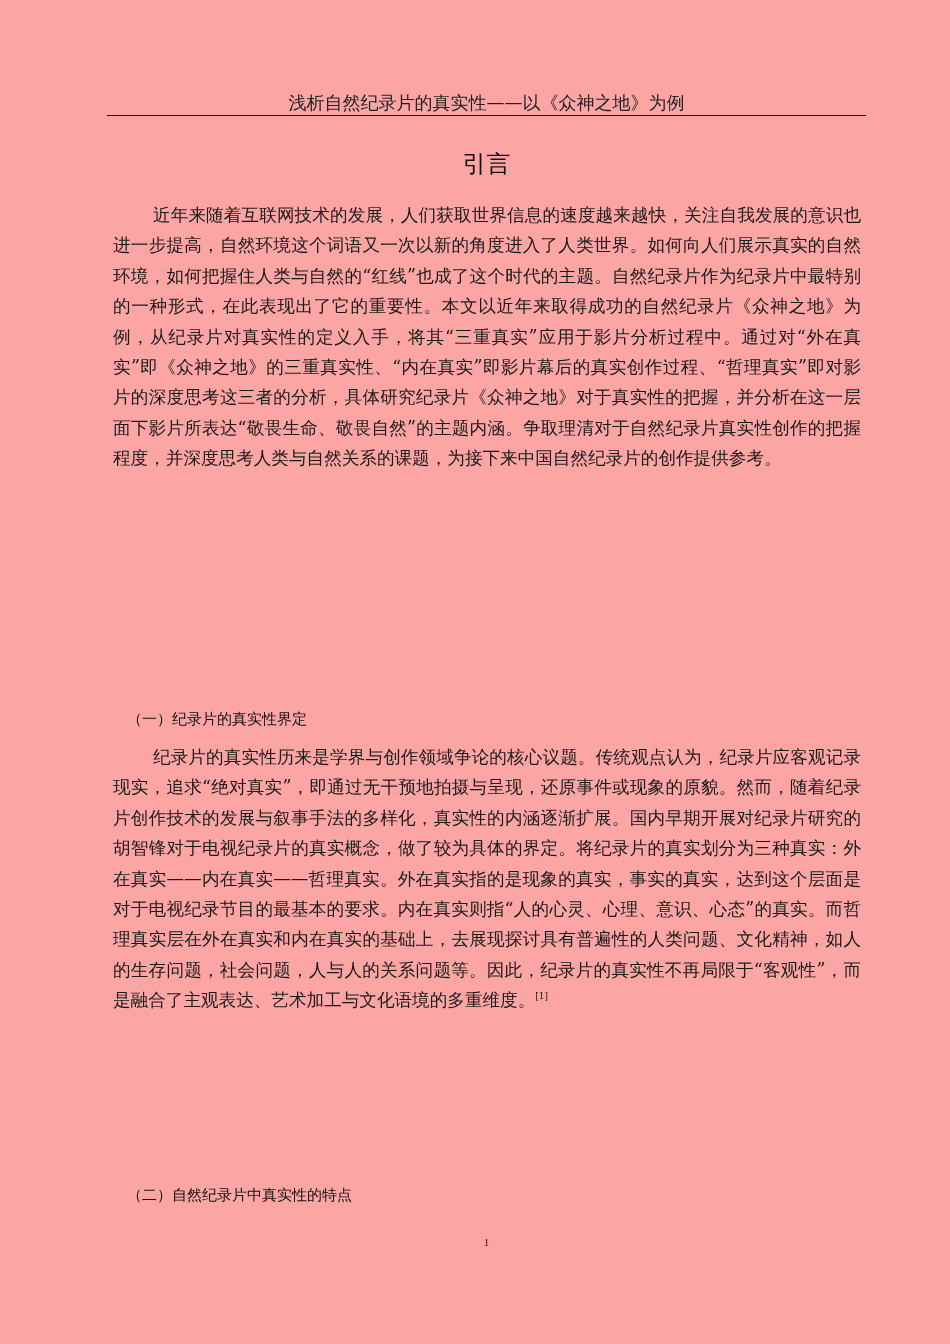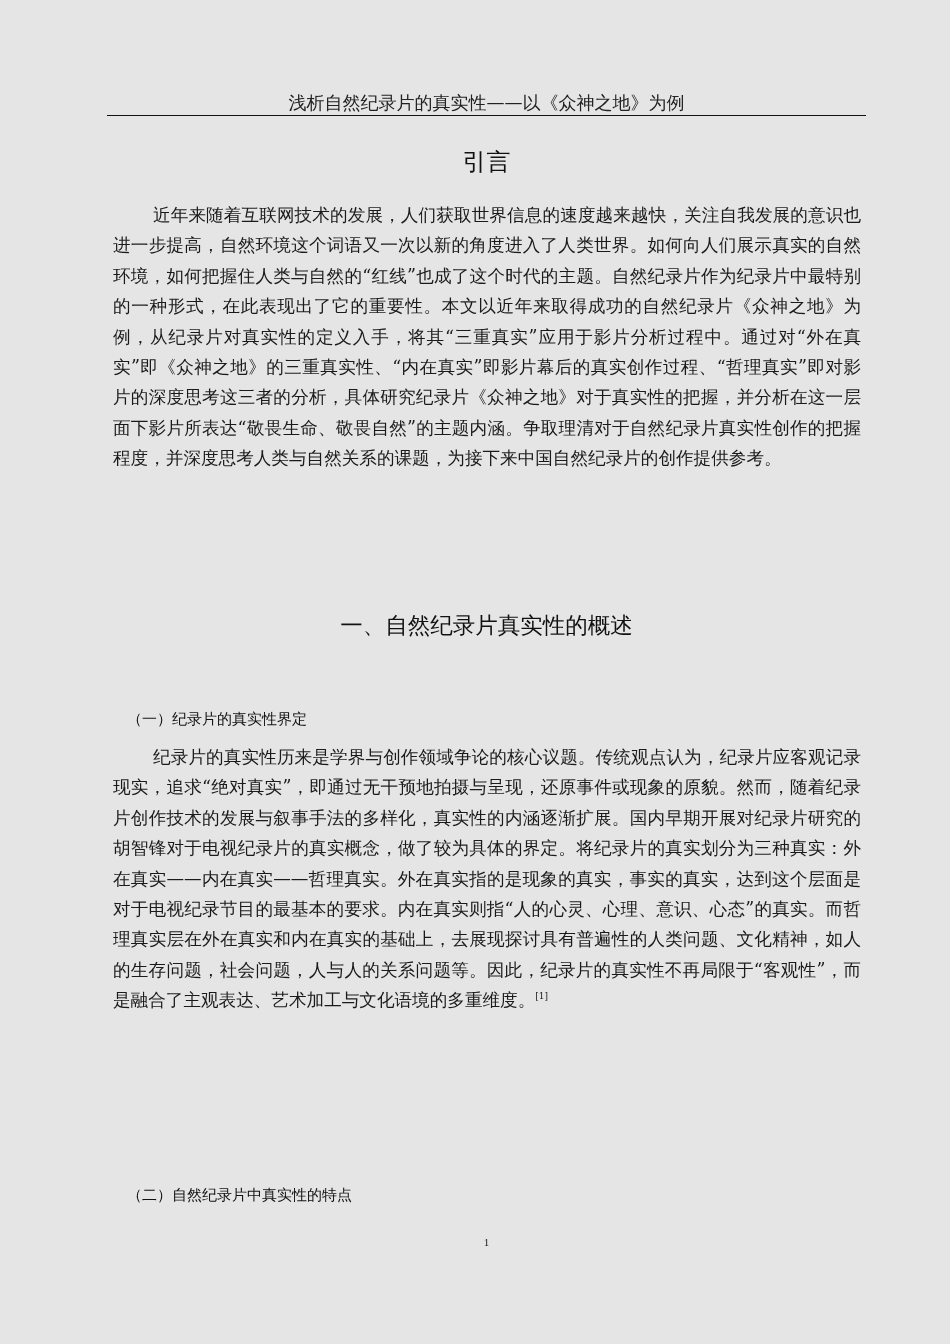--- a/index.html
+++ b/index.html
@@ -1,24 +1,24 @@
 <!DOCTYPE html>
 <html><head>
 <meta charset="utf-8">
 <style>
   html, body { margin: 0; padding: 0; background: #ffffff; }
   body { width: 950px; height: 1344px; position: relative; overflow: hidden;
          font-family: "DejaVu Serif", "Liberation Serif", serif; color: #111; }
-  .page { position: absolute; left: 0; top: 0; width: 950px; height: 1344px; background: #e5e5e5; }
+  .page { position: absolute; left: 0; top: 0; width: 950px; height: 1344px; background: #fca5a5; }
   .running-header { position: absolute; left: 107px; top: 92px; width: 759px; text-align: center;
                     font-size: 18px; line-height: 22px; color: #222; letter-spacing: 0px; }
   .header-rule { position: absolute; left: 107px; top: 115px; width: 759px; height: 0;
                  border-top: 1.5px solid #111; }
   .h-center { position: absolute; left: 107px; width: 759px; text-align: center;
-              font-family: Liberation Mono, monospace; color: #111; }
+              font-family: Liberation Serif, serif; color: #111; }
   .title-intro { top: 148px; font-size: 24px; line-height: 32px; }
   .title-ch1 { top: 612px; font-size: 22.5px; line-height: 30px; }
   .h-sub { position: absolute; left: 127px; font-family: "DejaVu Sans", "Liberation Sans", sans-serif;
            font-size: 15px; line-height: 26px; color: #111; }
   .sub1 { top: 706px; }
   .sub2 { top: 1182px; }
   .para { position: absolute; left: 113px; width: 748px; font-size: 17.6px; line-height: 30.4px;
           text-align: justify; text-indent: 40px; color: #1a1a1a; }
   .para1 { top: 200px; }
   .para2 { top: 742px; }
@@ -31,21 +31,20 @@
 
 <div class="page">
 
   <div class="running-header">浅析自然纪录片的真实性——以《众神之地》为例</div>
   <div class="header-rule"></div>
 
   <div class="h-center title-intro">引言</div>
 
   <p class="para para1" style="margin:0;">近年来随着互联网技术的发展，人们获取世界信息的速度越来越快，关注自我发展的意识也进一步提高，自然环境这个词语又一次以新的角度进入了人类世界。如何向人们展示真实的自然环境，如何把握住人类与自然的“红线”也成了这个时代的主题。自然纪录片作为纪录片中最特别的一种形式，在此表现出了它的重要性。本文以近年来取得成功的自然纪录片《众神之地》为例，从纪录片对真实性的定义入手，将其“三重真实”应用于影片分析过程中。通过对“外在真实”即《众神之地》的三重真实性、“内在真实”即影片幕后的真实创作过程、“哲理真实”即对影片的深度思考这三者的分析，具体研究纪录片《众神之地》对于真实性的把握，并分析在这一层面下影片所表达“敬畏生命、敬畏自然”的主题内涵。争取理清对于自然纪录片真实性创作的把握程度，并深度思考人类与自然关系的课题，为接下来中国自然纪录片的创作提供参考。</p>
 
-  <div class="h-center title-ch1">一、自然纪录片真实性的概述</div>
 
   <div class="h-sub sub1">（一）纪录片的真实性界定</div>
 
   <p class="para para2" style="margin:0;"><span>纪录片的真实性历来是学界与创作领域争论的核心议题。传统观点认为，纪录片应客观记录现实，追求“绝对真实”，即通过无干预地拍摄与呈现，还原事件或现象的原貌。然而，随着纪录片创作技术的发展与叙事手法的多样化，真实性的内涵逐渐扩展。国内早期开展对纪录片研究的胡智锋对于电视纪录片的真实概念，做了较为具体的界定。将纪录片的真实划分为三种真实：外在真实——内在真实——哲理真实。外在真实指的是现象的真实，事实的真实，达到这个层面是对于电视纪录节目的最基本的要求。内在真实则指“人的心灵、心理、意识、心态”的真实。而哲理真实层在外在真实和内在真实的基础上，去展现探讨具有普遍性的人类问题、文化精神，如人的生存问题，社会问题，人与人的关系问题等。因此，纪录片的真实性不再局限于“客观性”，而是融合了主观表达、艺术加工与文化语境的多重维度。</span><span class="sup">[1]</span></p>
 
   <div class="h-sub sub2">（二）自然纪录片中真实性的特点</div>
 
   <div class="page-num">1</div>
 </div>
 

